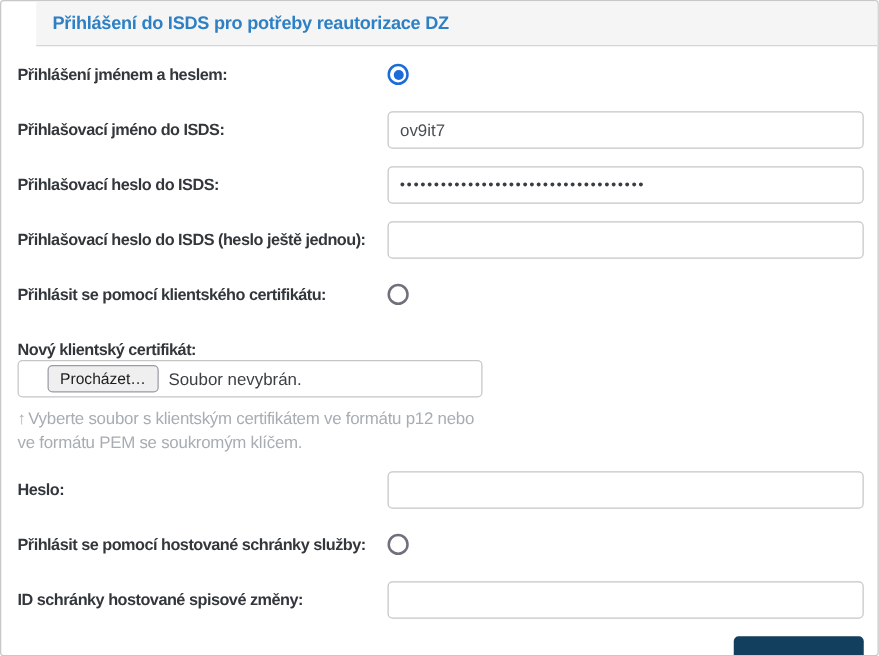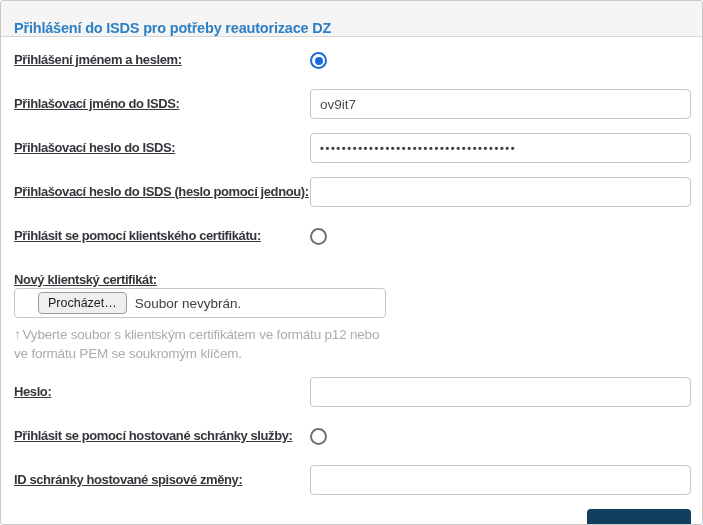--- a/index.html
+++ b/index.html
@@ -20,22 +20,23 @@
     border-radius: 3px;
     background: #ffffff;
     overflow: hidden;
   }
   .panel-header {
     height: 36px;
     box-sizing: border-box;
     background: #f5f5f5;
     border-bottom: 1px solid #d6d6d6;
     display: flex;
-    align-items: flex-end;
+    align-items: center;
     padding: 0 13px;
+    margin-left: 28px;
   }
   .panel-title {
     color: #2e80c4;
     font-weight: bold;
     font-size: 14.5px;
     letter-spacing: -0.2px;
   }
   .panel-body {
     padding: 8px 11px 0 13px;
   }
@@ -53,21 +54,20 @@
     padding-top: 7px;
   }
   .form-label {
     flex: none;
     width: 296px;
     font-weight: bold;
     font-size: 13px;
     letter-spacing: -0.4px;
     color: #33373c;
     line-height: 16px;
-    text-decoration: underline;
   }
   .form-control {
     flex: 1;
     min-width: 0;
   }
   .text-input {
     display: block;
     width: 100%;
     height: 30px;
     box-sizing: border-box;
@@ -196,21 +196,21 @@
     </div>
 
     <div class="form-row">
       <label class="form-label">Přihlašovací heslo do ISDS:</label>
       <div class="form-control">
         <input type="text" class="text-input pw-input" value="••••••••••••••••••••••••••••••••••••" style="">
       </div>
     </div>
 
     <div class="form-row">
-      <label class="form-label">Přihlašovací heslo do ISDS (heslo pomocí jednou):</label>
+      <label class="form-label">Přihlašovací heslo do ISDS (heslo ještě jednou):</label>
       <div class="form-control">
         <input type="text" class="text-input" value="" style="">
       </div>
     </div>
 
     <div class="form-row">
       <label class="form-label">Přihlásit se pomocí klientského certifikátu:</label>
       <div class="form-control">
         <span class="radio unchecked"></span>
       </div>

